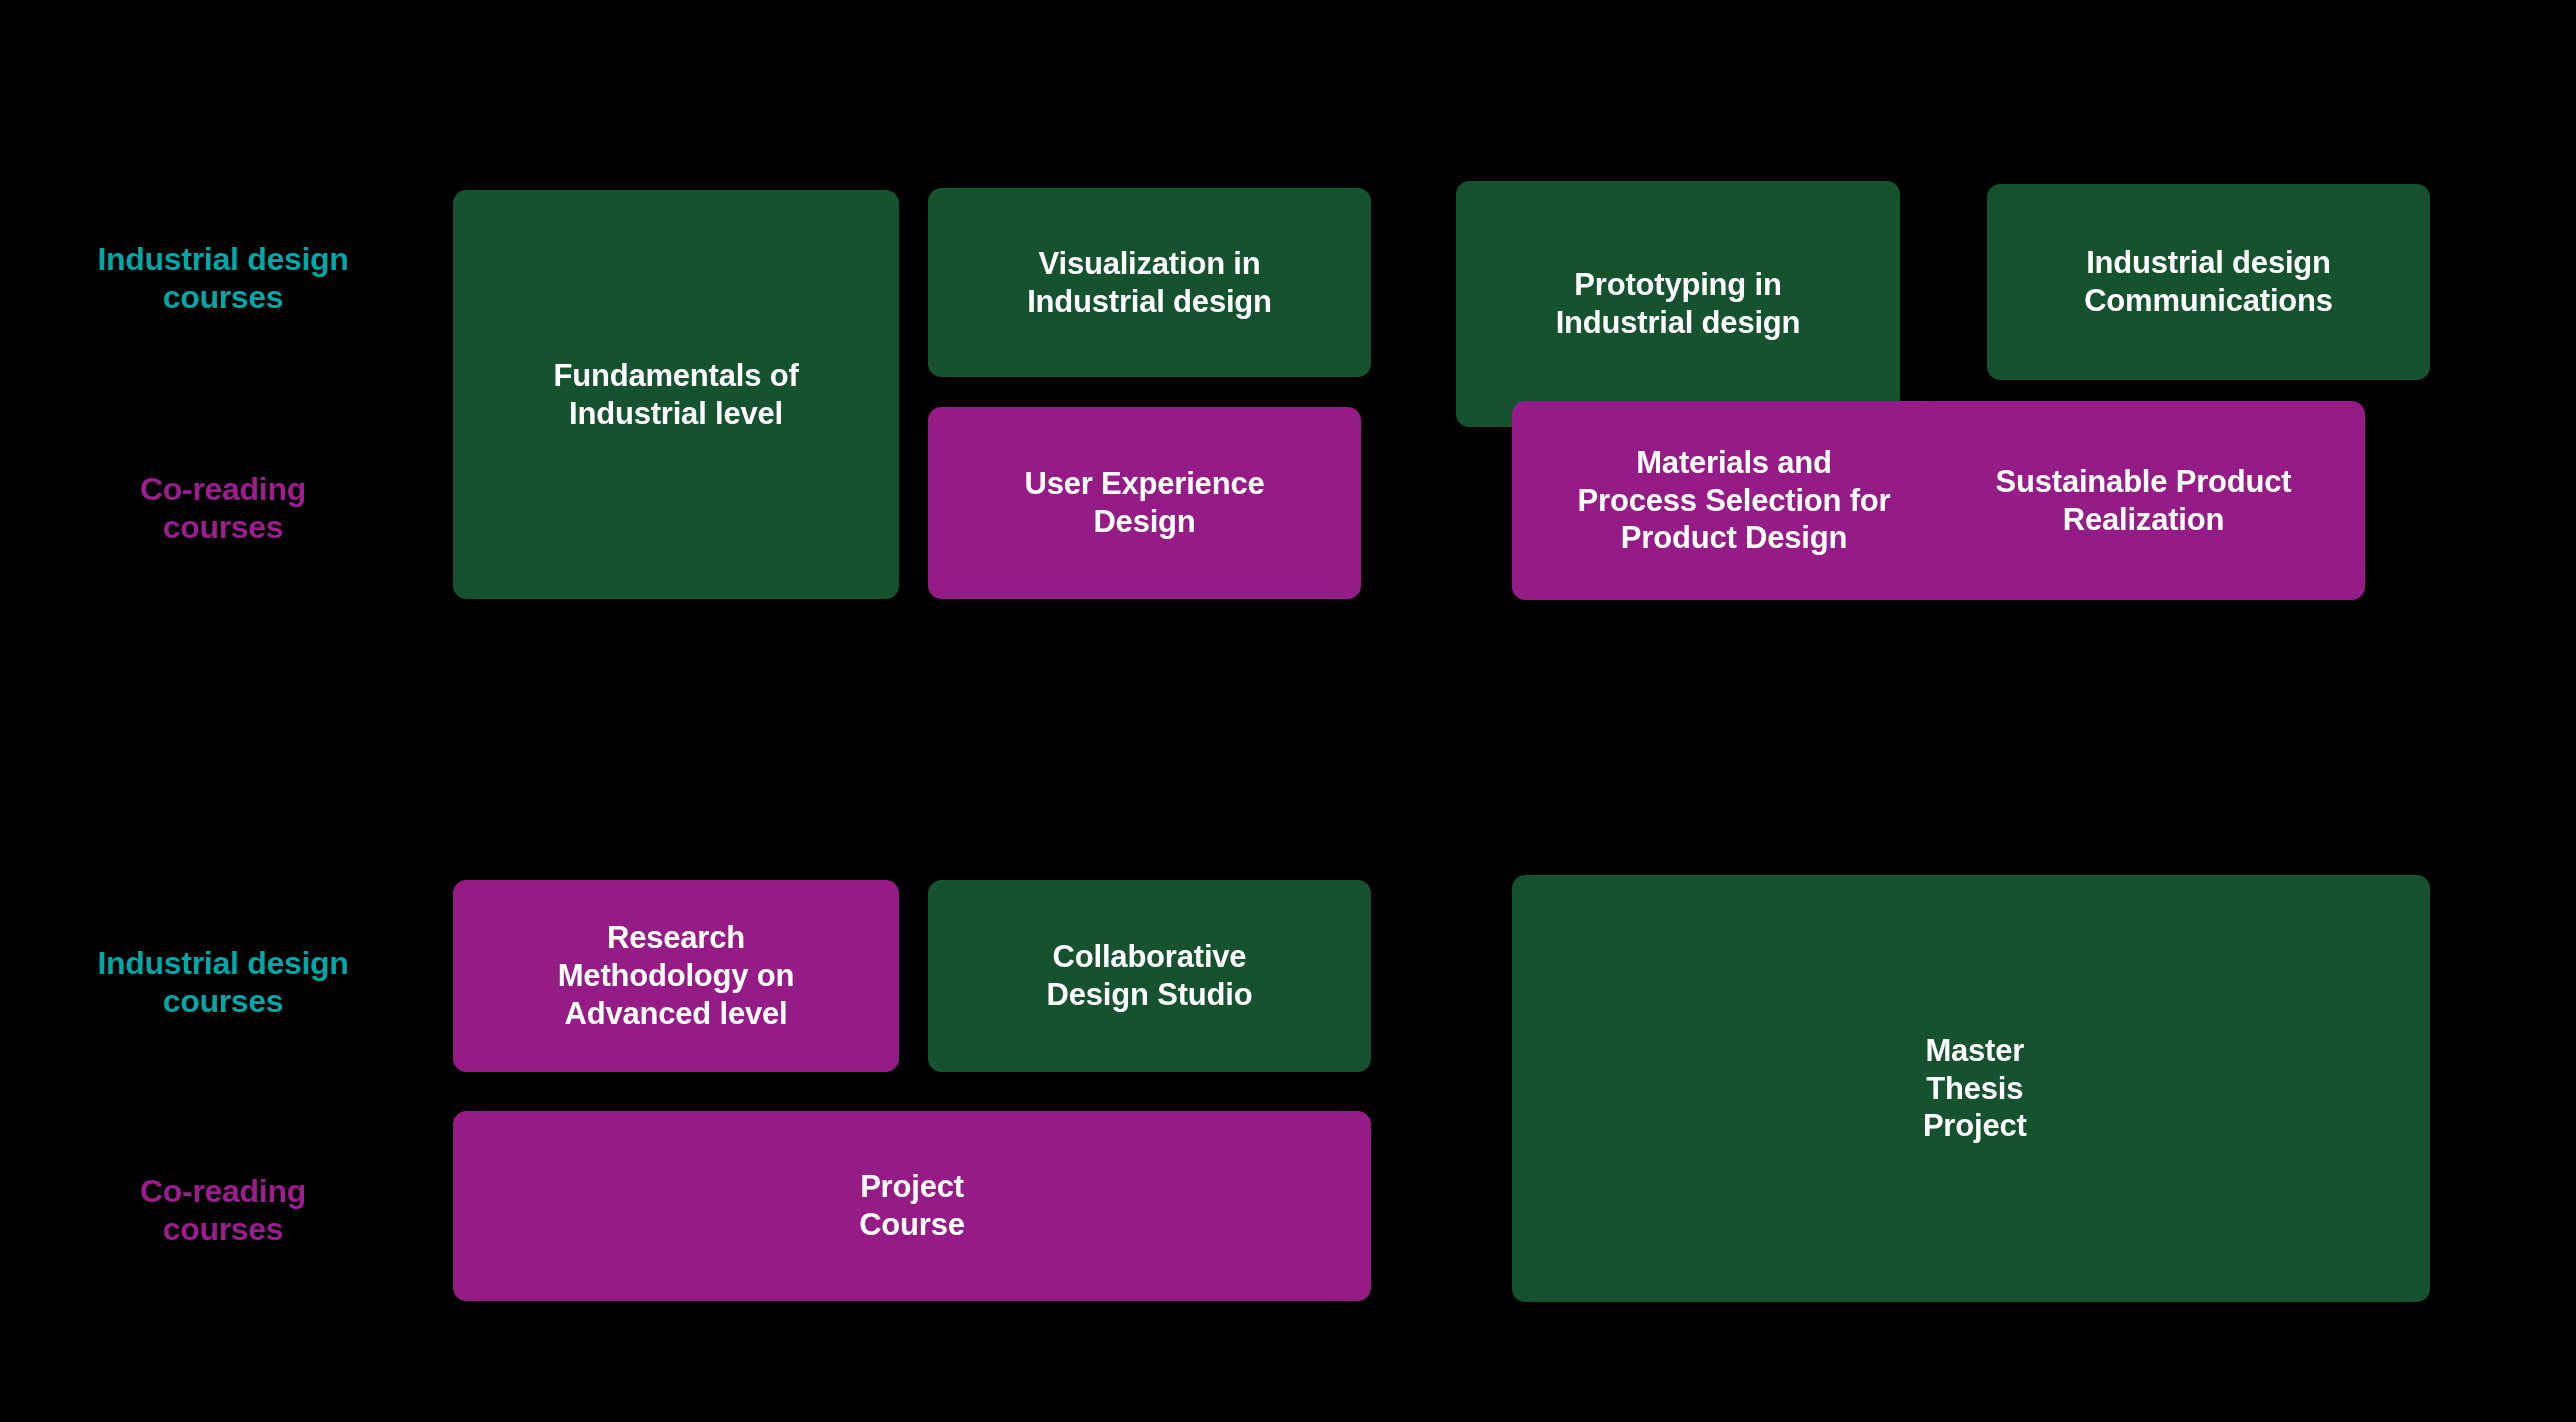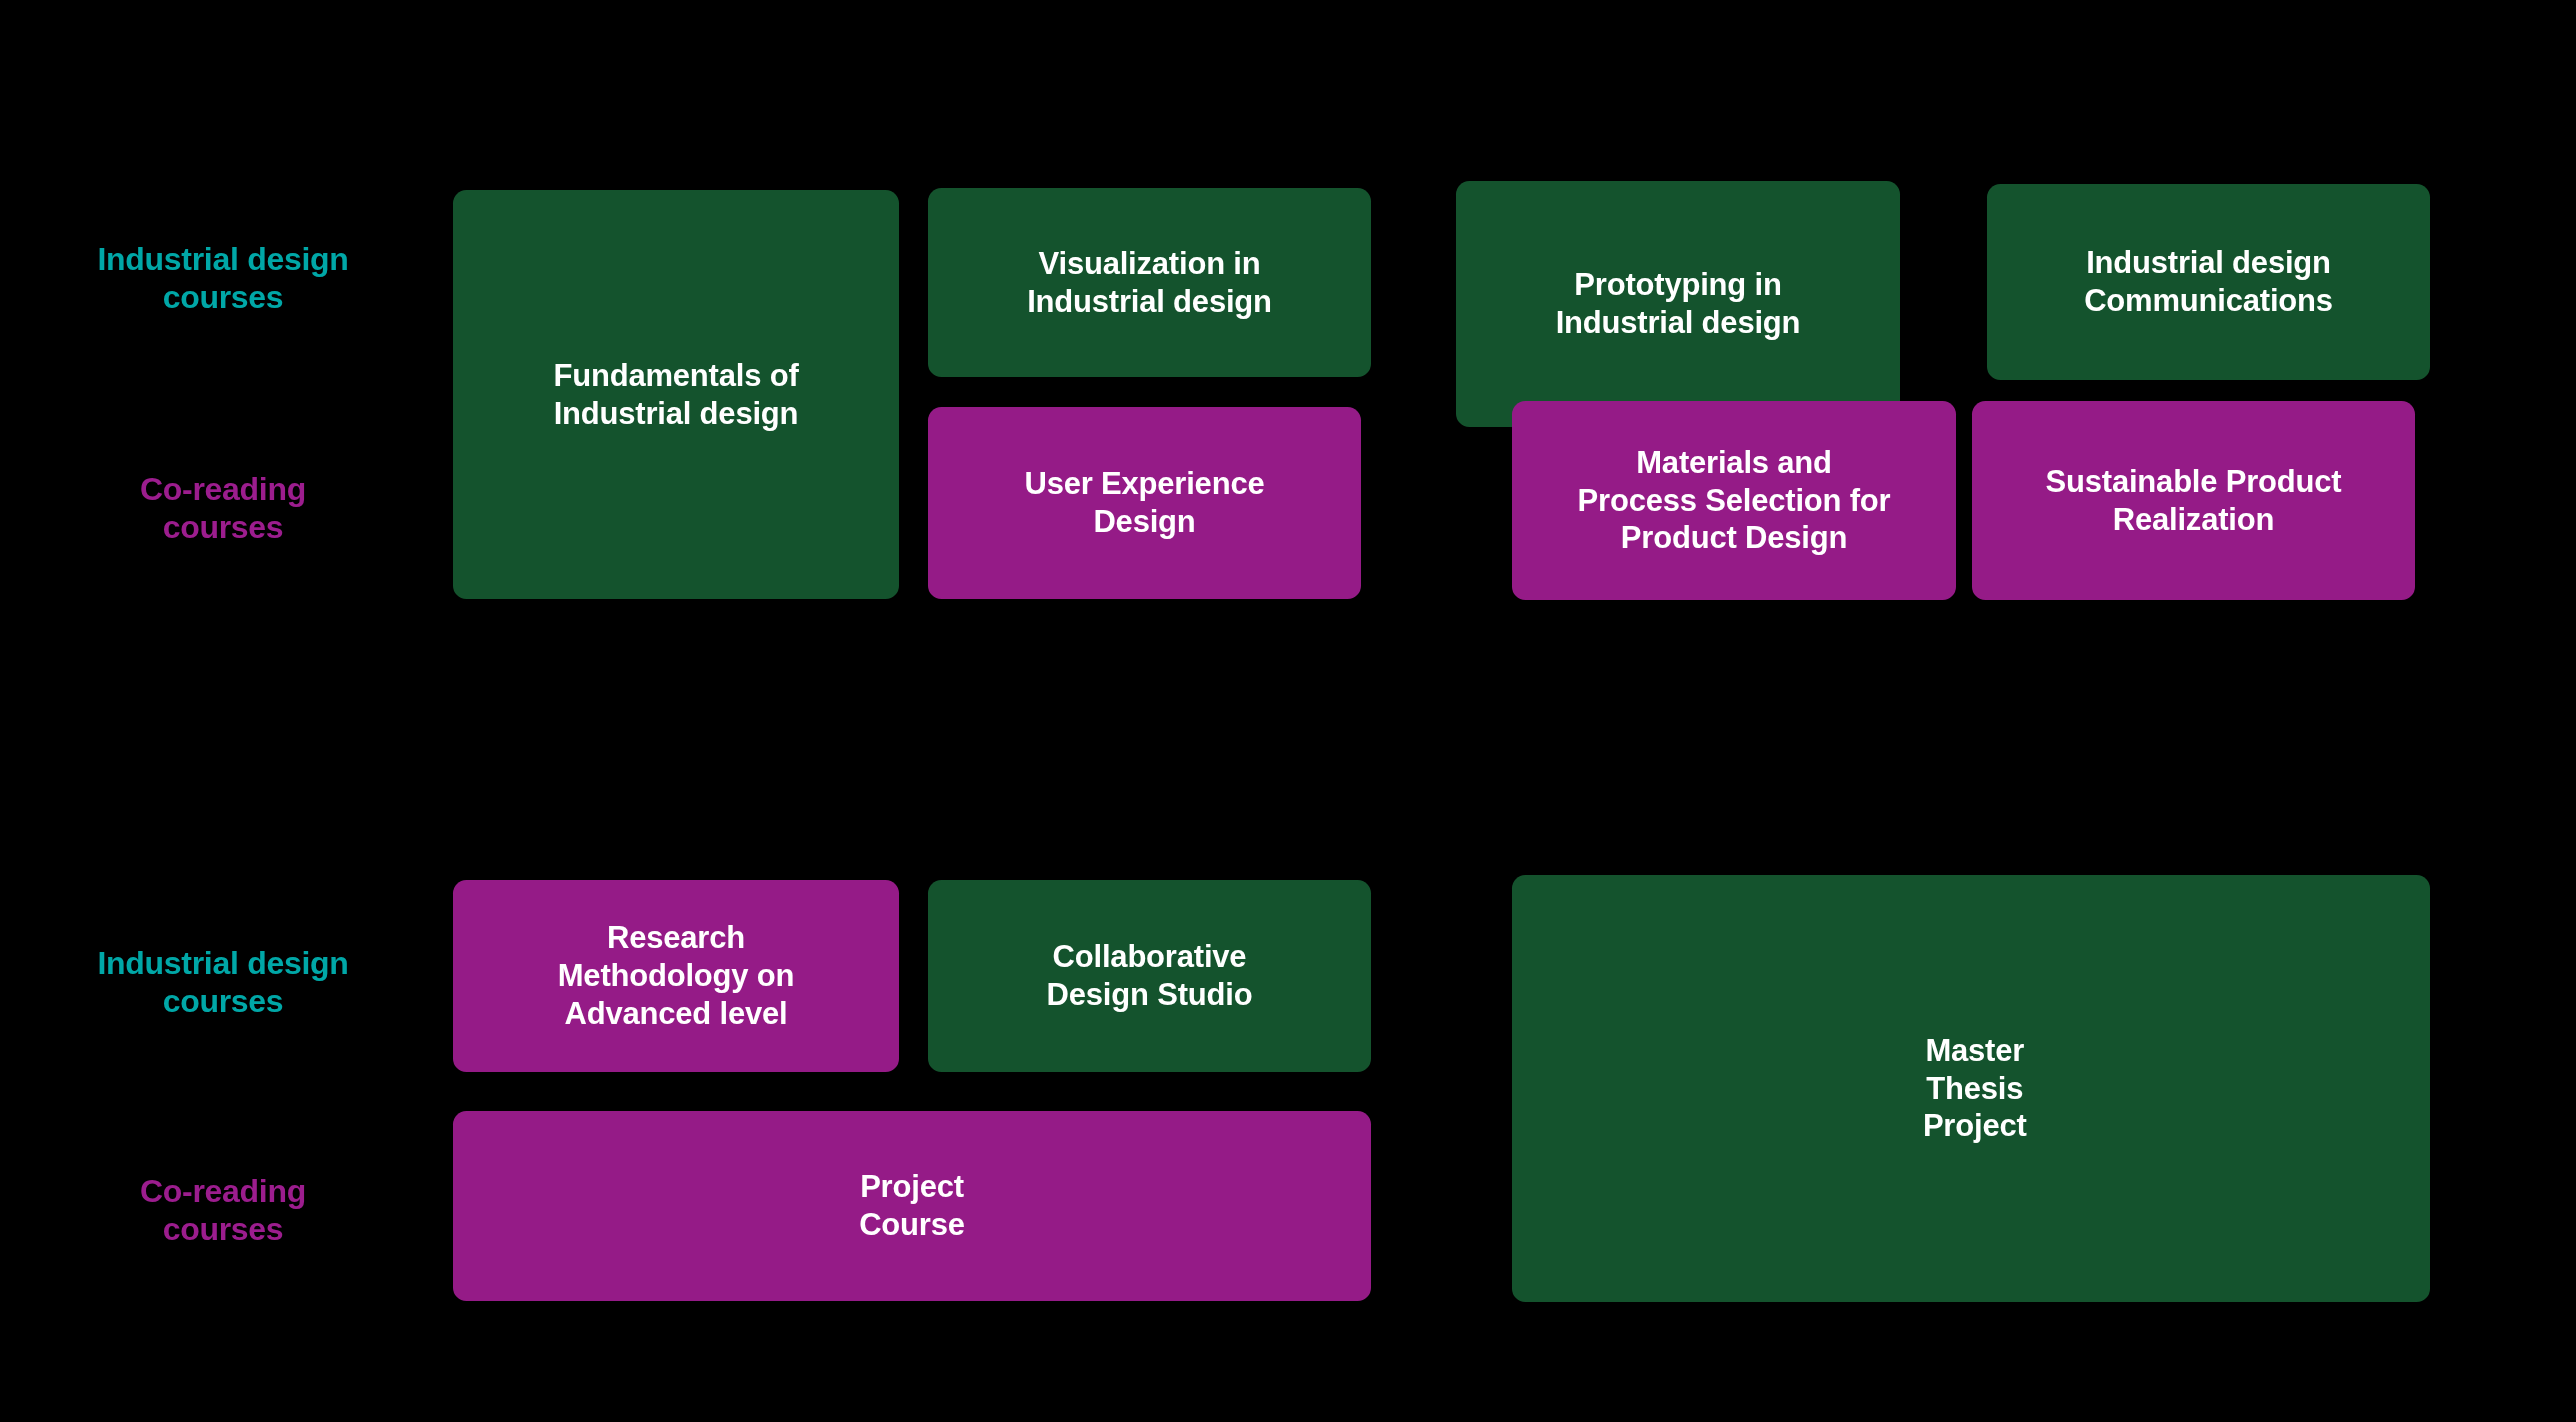--- a/index.html
+++ b/index.html
@@ -64,21 +64,21 @@
 <div class="canvas">
 
   <div class="row-label teal" style="top:241px;">Industrial design
 courses</div>
 
   <div class="row-label plum" style="top:471px;">Co-reading
 courses</div>
 
   <div class="course-box teal" style="left:453px; top:190px; width:446px; height:409px;">
     <span class="label">Fundamentals of
-Industrial design</span>
+Industrial level</span>
   </div>
 
   <div class="course-box teal" style="left:928px; top:188px; width:443px; height:189px;">
     <span class="label">Visualization in
 Industrial design</span>
   </div>
 
   <div class="course-box plum" style="left:928px; top:407px; width:433px; height:192px;">
     <span class="label">User Experience
 Design</span>
@@ -93,21 +93,21 @@
     <span class="label">Industrial design
 Communications</span>
   </div>
 
   <div class="course-box plum" style="left:1512px; top:401px; width:444px; height:199px;">
     <span class="label">Materials and
 Process Selection for
 Product Design</span>
   </div>
 
-  <div class="course-box plum" style="left:1972px; top:401px; width:443px; height:199px;justify-content:center;">
+  <div class="course-box plum" style="left:1922px; top:401px; width:443px; height:199px;justify-content:center;">
     <span class="label">Sustainable Product
 Realization</span>
   </div>
 
   <div class="row-label teal" style="top:945px;">Industrial design
 courses</div>
 
   <div class="row-label plum" style="top:1173px;">Co-reading
 courses</div>
 

